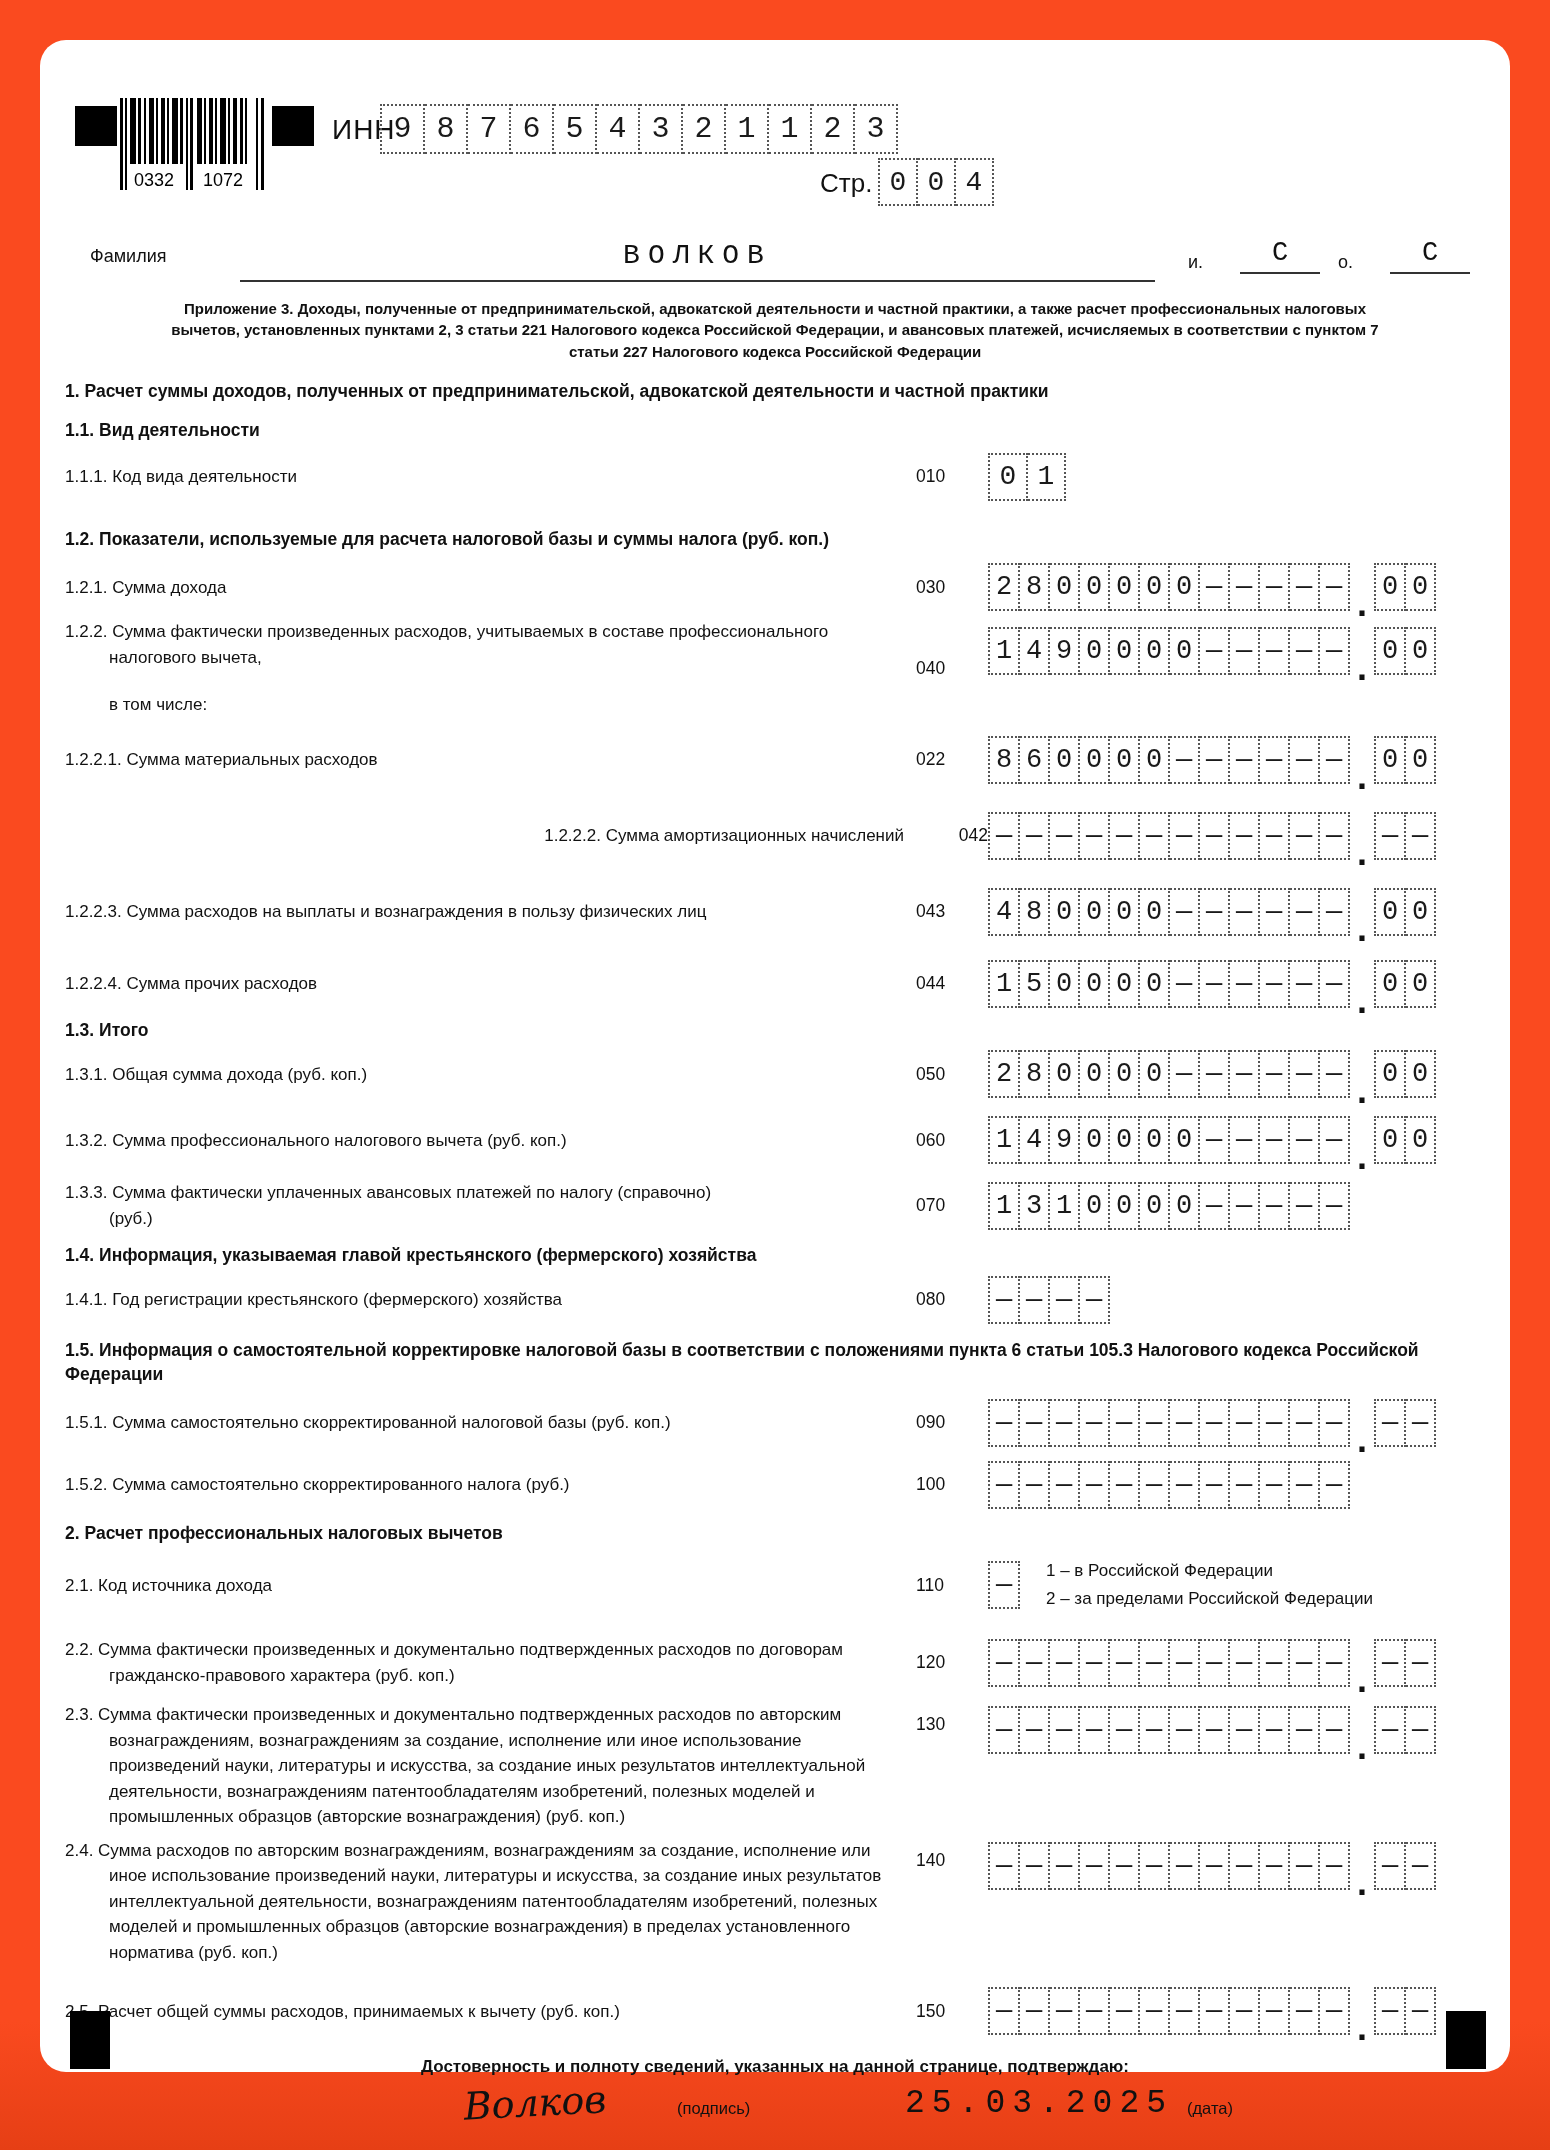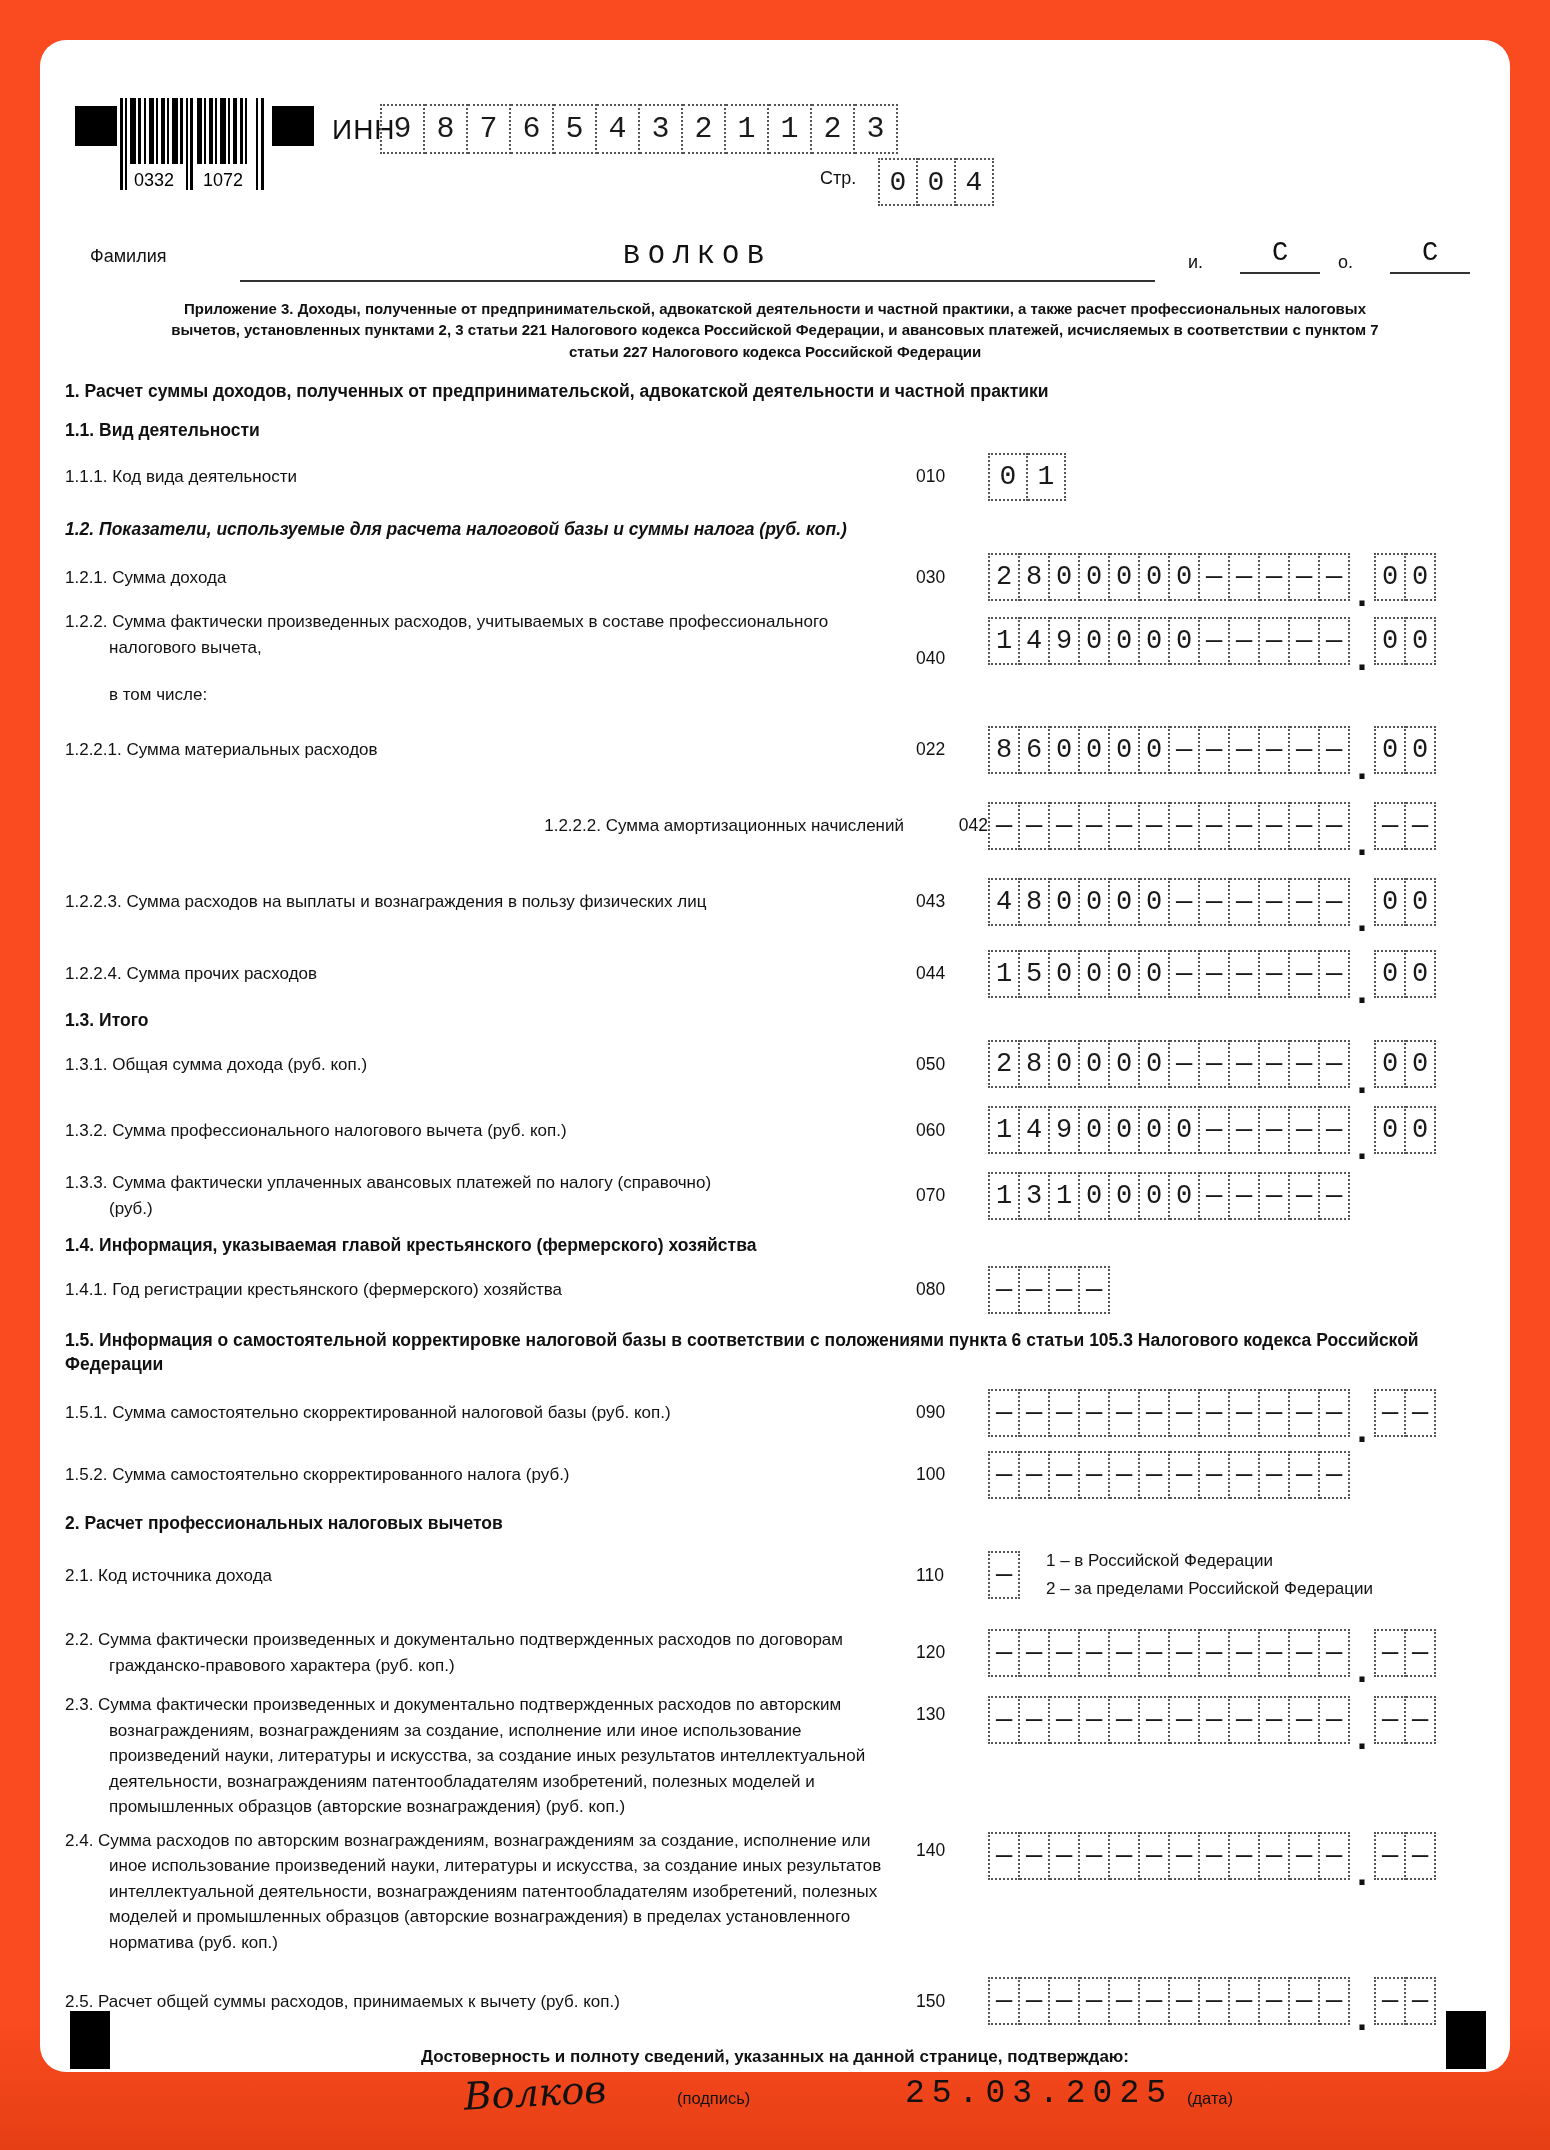--- a/index.html
+++ b/index.html
@@ -19,21 +19,21 @@
   }
   
   .regsq{position:absolute;background:#000;}
   .sq-tl{left:35px;top:66px;width:42px;height:40px;}
   .sq-tr{left:232px;top:66px;width:42px;height:40px;}
   .sq-bl{left:30px;bottom:3px;width:40px;height:58px;}
   .sq-br{right:24px;bottom:3px;width:40px;height:58px;}
   .barcode{position:absolute;left:80px;top:58px;}
   .inn-label{position:absolute;left:292px;top:74px;font-size:28px;letter-spacing:1px;}
   .inn-cells{position:absolute;left:340px;top:64px;}
-  .str-label{position:absolute;left:780px;top:128px;font-size:18px;}
+  .str-label{position:absolute;left:780px;top:128px;font-size:26px;}
   .str-cells{position:absolute;left:838px;top:118px;}
   .mono{font-family:"Liberation Mono","DejaVu Sans Mono",monospace;}
   
   .cellgroup{display:inline-flex;}
   .cell{
     display:inline-flex;align-items:center;justify-content:center;
     width:28px;height:44px;
     border-top:2px dotted #555;border-bottom:2px dotted #555;border-right:2px dotted #555;
     font-family:"Liberation Mono","DejaVu Sans Mono",monospace;
     font-size:27px;color:#1a1a1a;
@@ -155,21 +155,21 @@
       <div class="flabel">1.1.1. Код вида деятельности</div>
       <div class="fcode">010</div>
       <div class="fcells">
         <span class="cellgroup mid">
             <span class="cell">0</span>
             <span class="cell">1</span>
           </span>
       </div>
     </div>
 
-    <div class="sech" style="margin-top:16px;font-style:italic;">1.2. Показатели, используемые для расчета налоговой базы и суммы налога (руб. коп.)</div>
+    <div class="sech" style="margin-top:26px;">1.2. Показатели, используемые для расчета налоговой базы и суммы налога (руб. коп.)</div>
 
     <div class="frow" style="margin-top:12px;">
       <div class="flabel">1.2.1. Сумма дохода</div>
       <div class="fcode">030</div>
       <div class="fcells">
         <span class="cellgroup">
             <span class="cell">2</span>
             <span class="cell">8</span>
             <span class="cell">0</span>
             <span class="cell">0</span>

